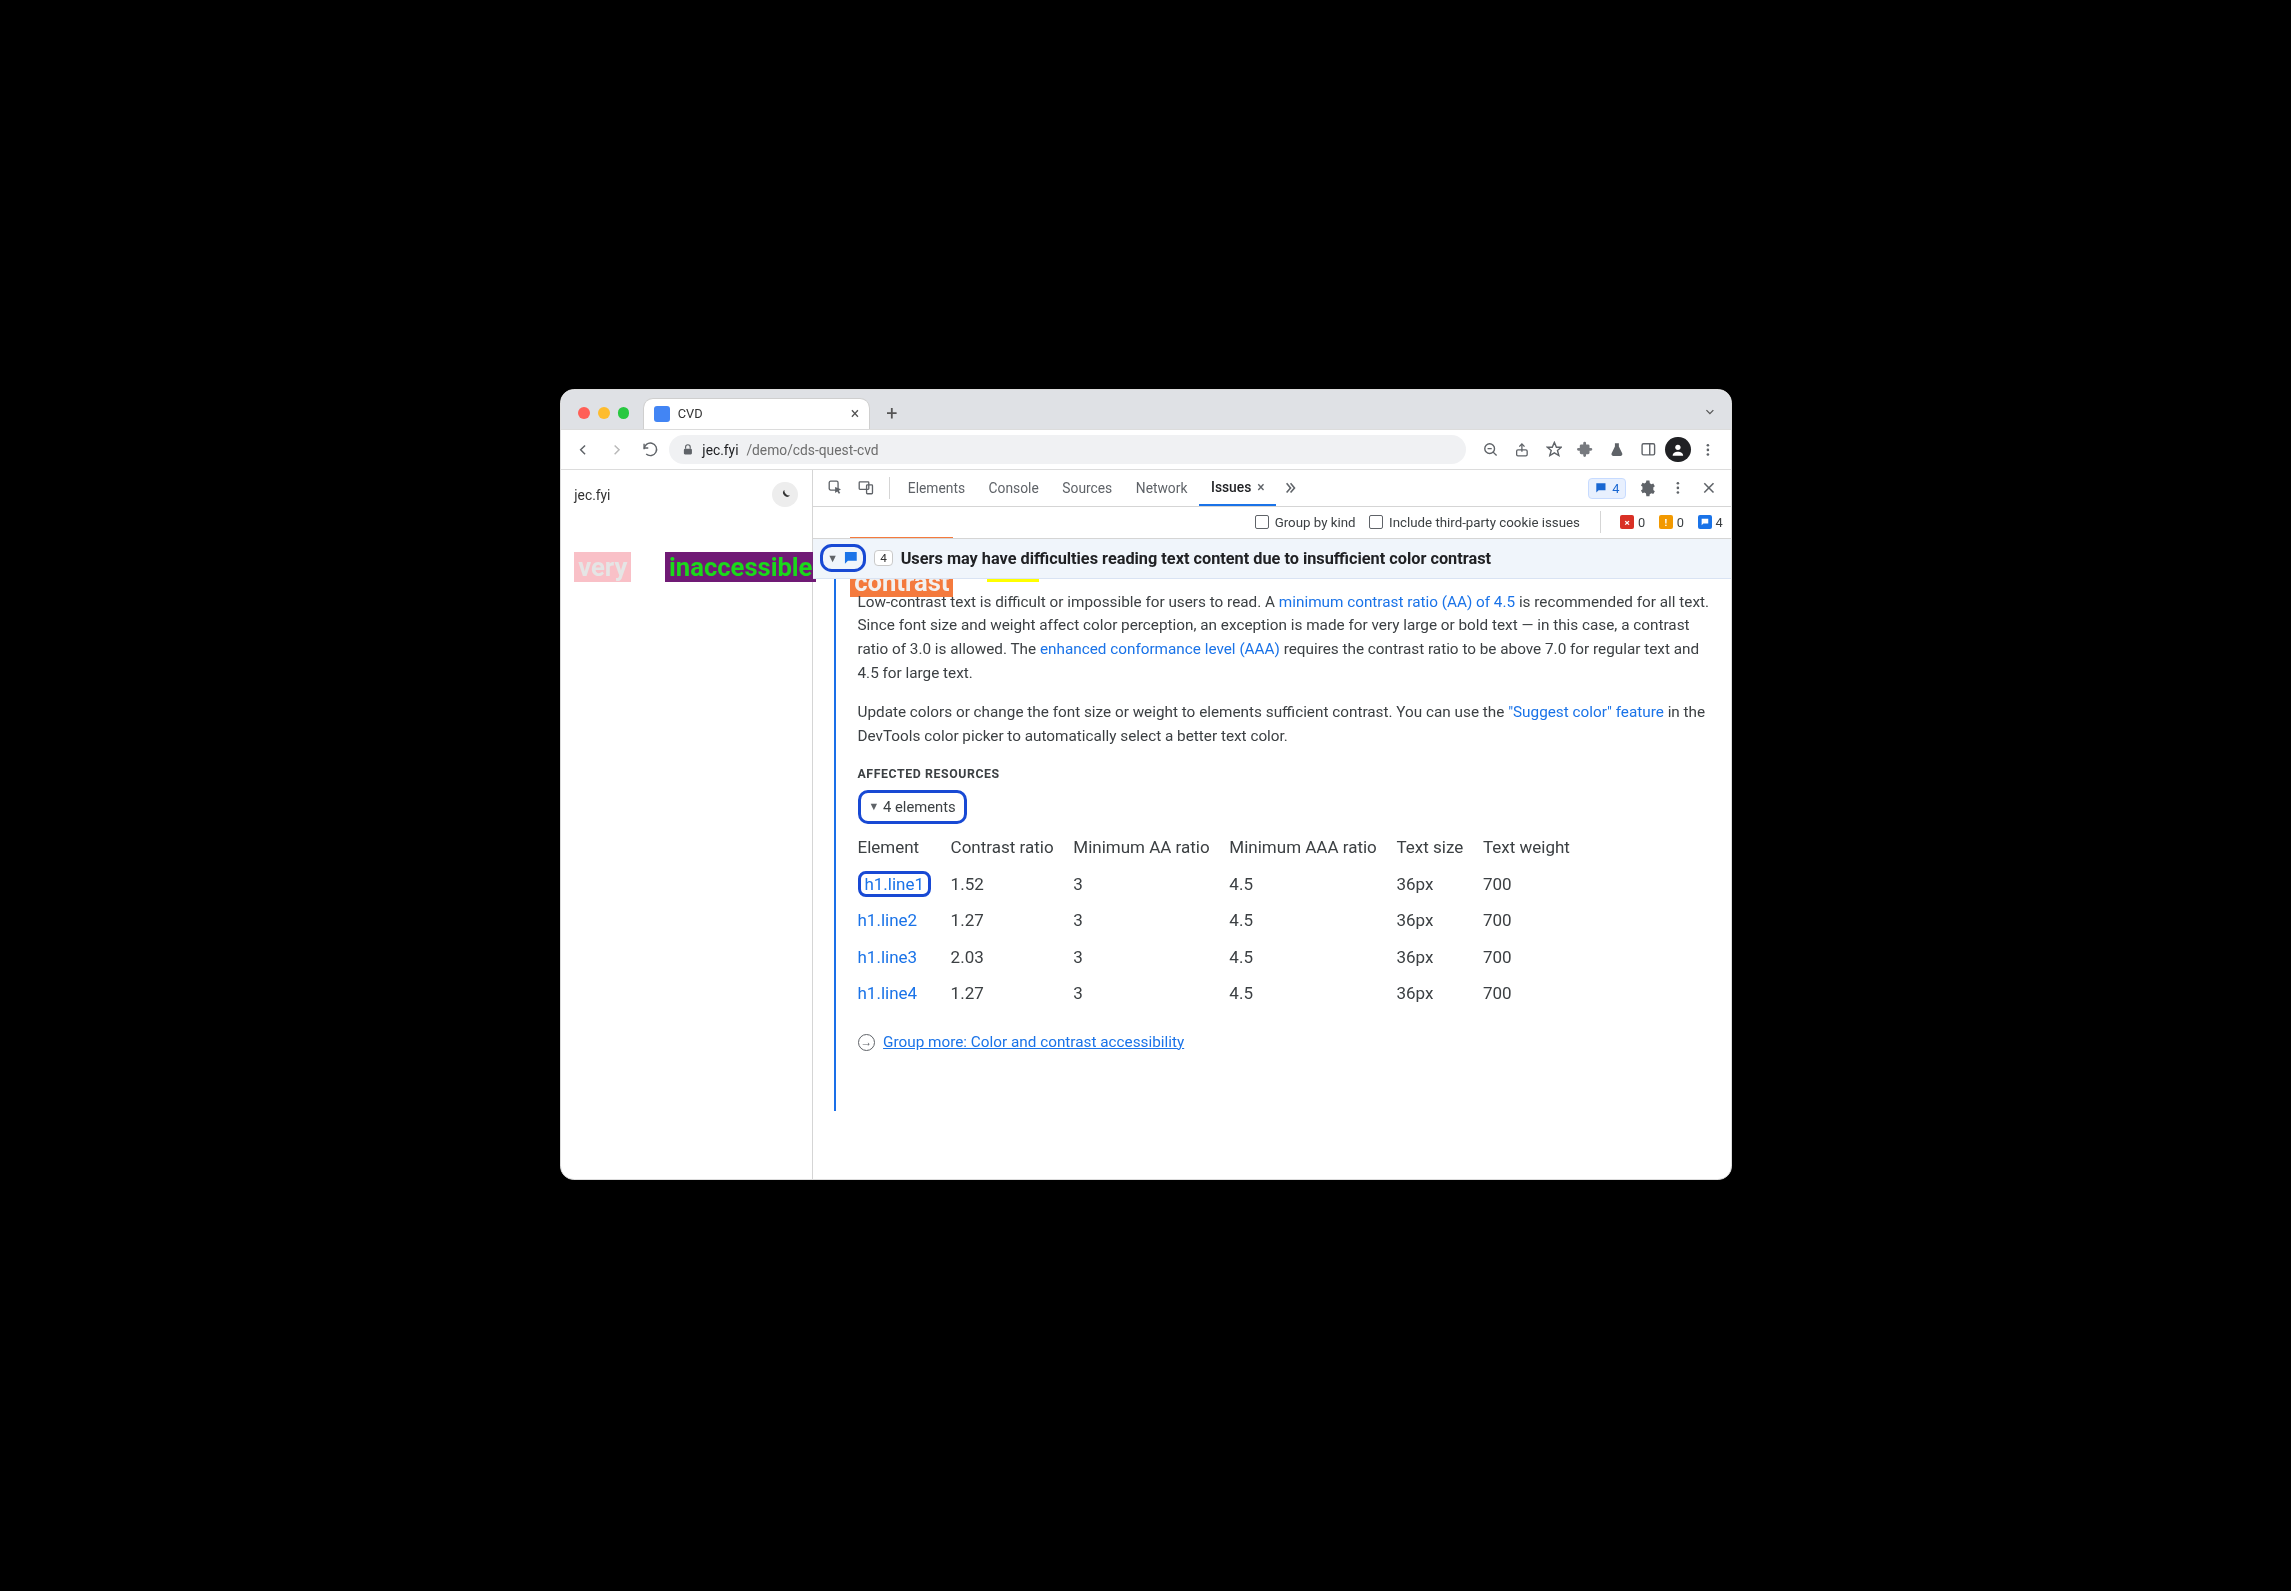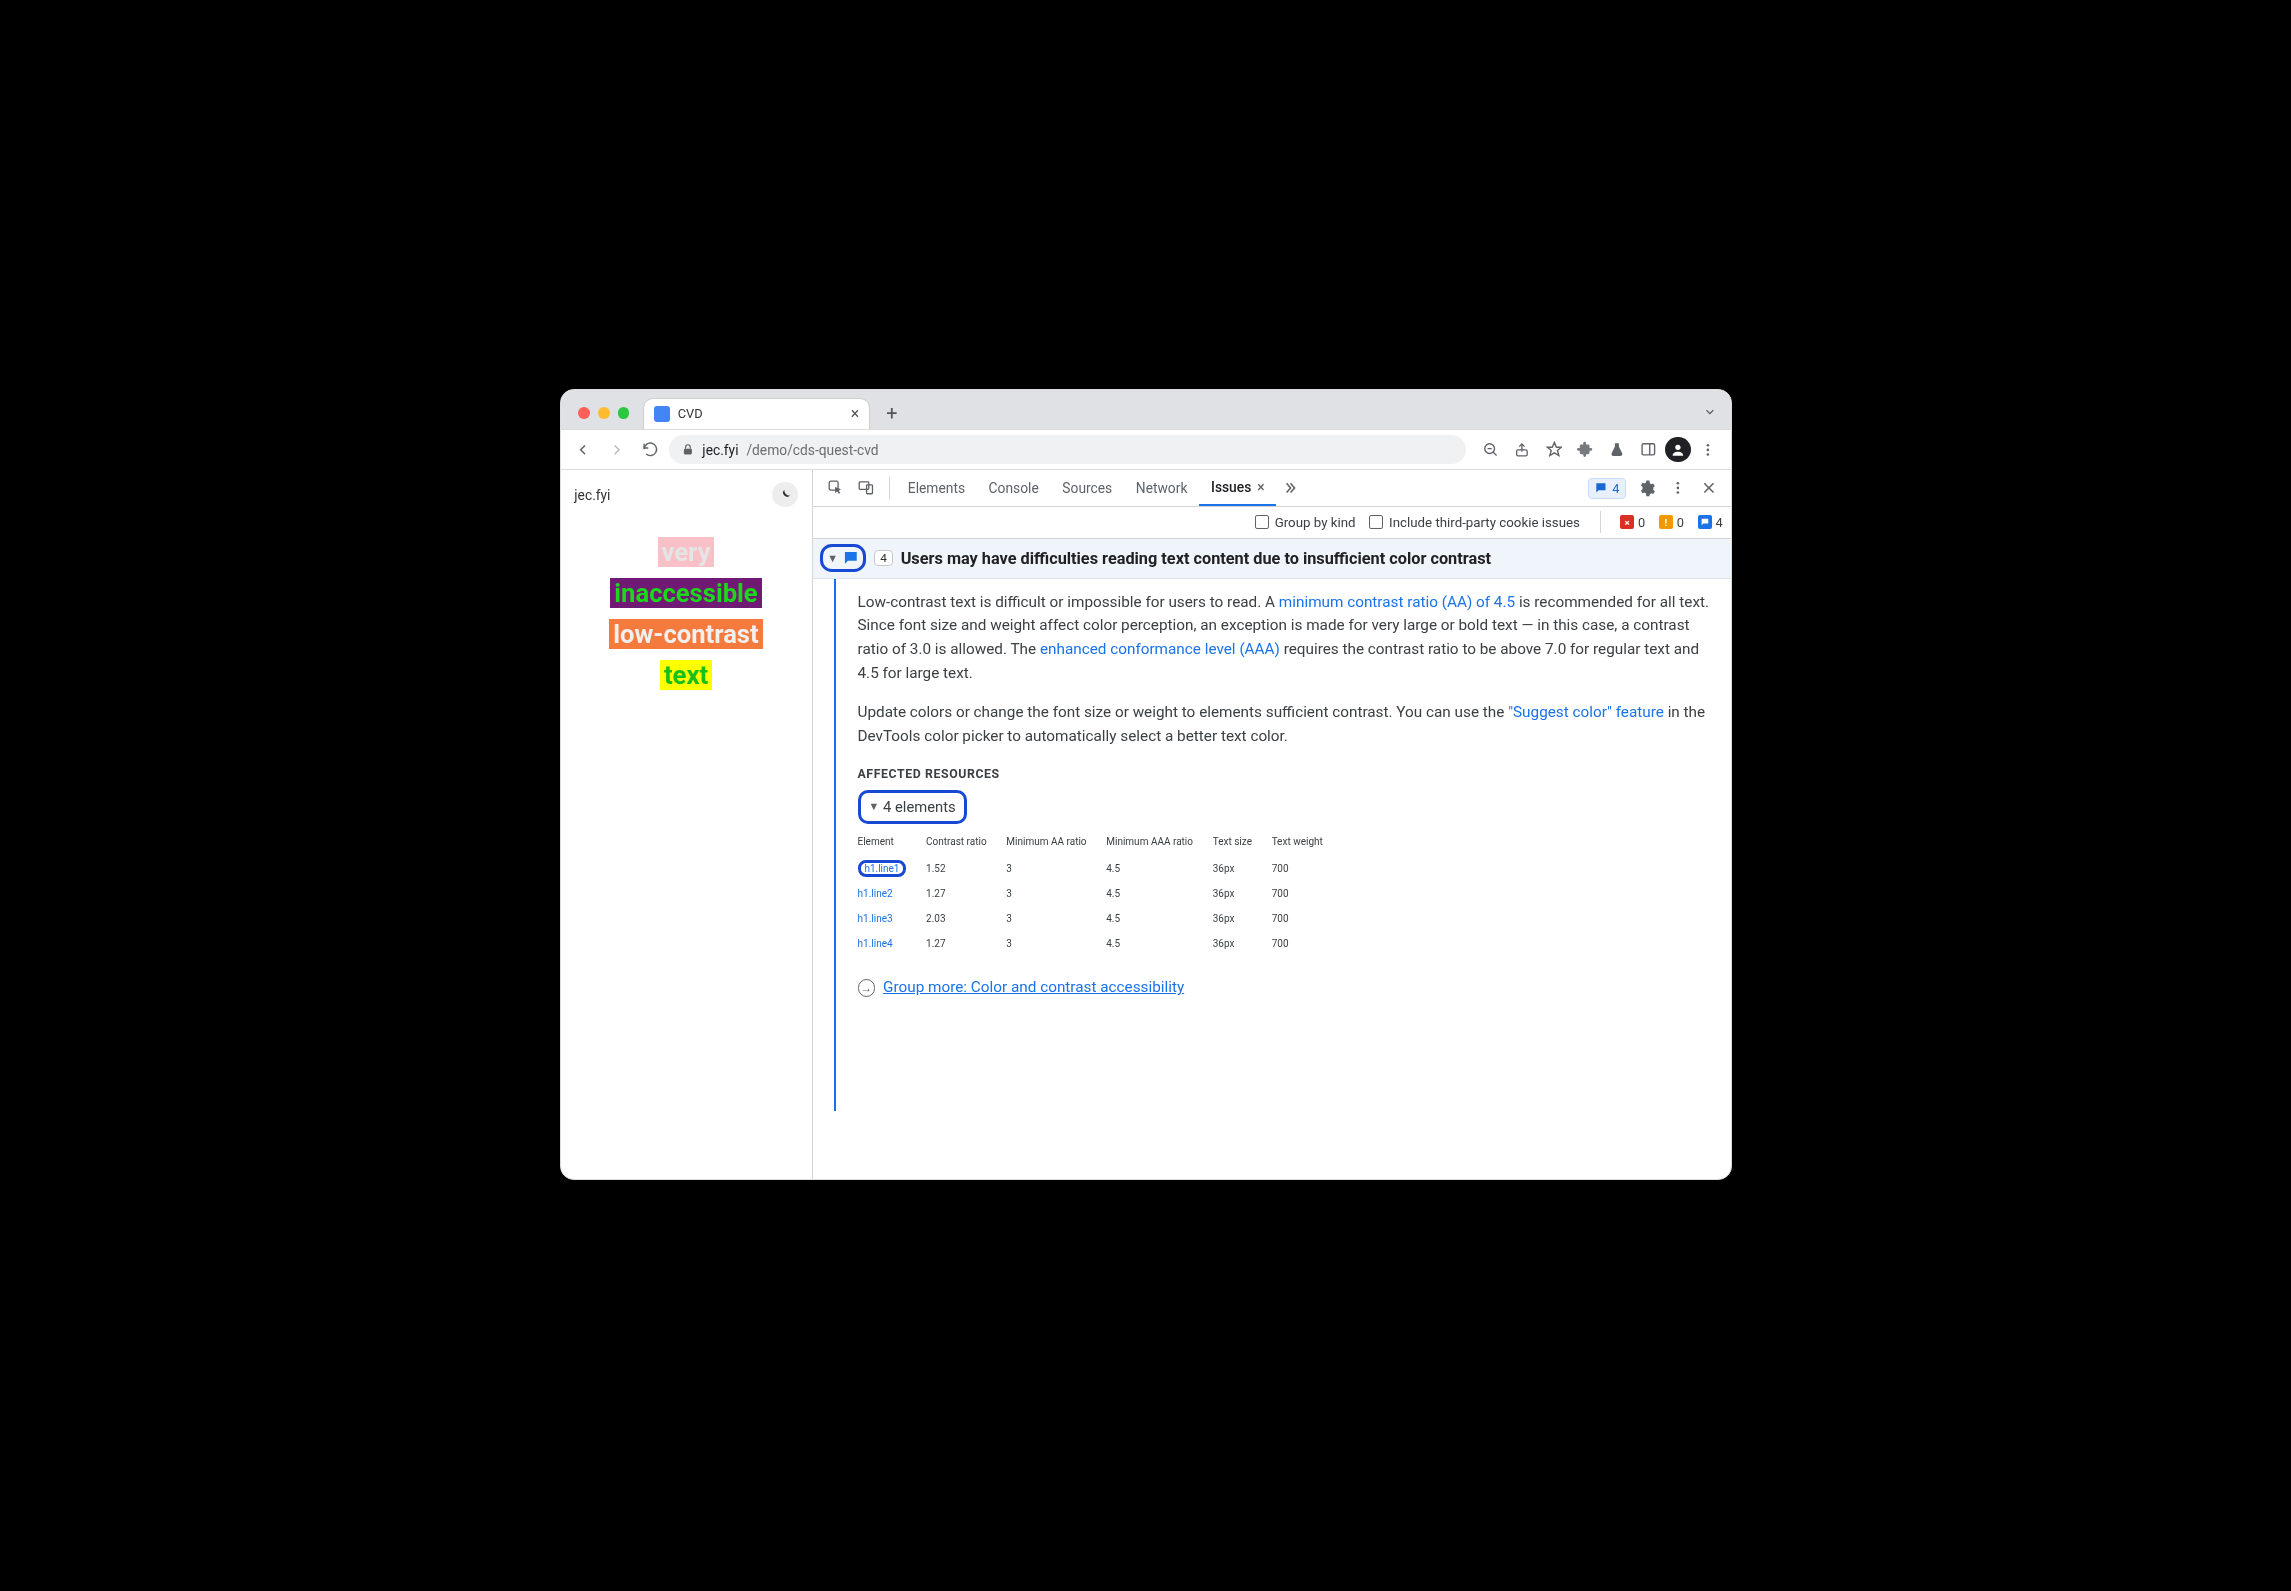--- a/index.html
+++ b/index.html
@@ -84,21 +84,21 @@
   .split { flex:1; display:flex; min-height:0; }
   .page {
     width: 252px;
     border-right: 1px solid #d5d5d5;
     padding: 11.8px 13.8px;
     font-size: 13.8px;
     color:#333;
   }
   .page-header { display:flex; align-items:center; justify-content:space-between; font-size:13.8px; margin-bottom:29.6px; color:#333;}
   .moon { width:25.6px;height:25.6px;border-radius:50%;background:#ededed;display:flex;align-items:center;justify-content:center; }
-  .samples { display:flex; flex-direction:column; align-items:center; gap:11px; margin-top:11.8px; }
+  .samples { display:flex; align-items:center; gap:34px; margin-top:11.8px; }
   .sample { font-size:25.6px; font-weight:700; padding:0 3.9px; }
   .s1 { background:#f9c0c7; color:#e5e5e5; }
   .s2 { background:#701a75; color:#1bd81b; }
   .s3 { background:#f47a3d; color:#f2f0ef; }
   .s4 { background:#ffff00; color:#18bf18; }
 
   .devtools { flex:1; display:flex; flex-direction:column; min-width:0; }
   .dt-tabs {
     height:37px; border-bottom:1px solid #d5d5d5;
     display:flex; align-items:center; font-size:13.8px; color:#5f6368;
@@ -143,21 +143,21 @@
   .rail { width:45px; display:flex; justify-content:center; }
   .rail-line { width:2px; background:#1a6fe8; margin-top:0; height:100%; min-height:532px; }
   .issue-content { flex:1; padding:11.8px 19.7px 19.7px 0; font-size:15.3px; color:#3c4043; line-height:1.55; }
   .issue-content a { color:#1a73e8; text-decoration:none; }
   .para { margin-bottom:15.8px; }
 
   .aff-title { font-size:12.3px; letter-spacing:0.6px; font-weight:700; color:#3c4043; margin-top:5.9px; margin-bottom:5.9px; }
   .elbadge { display:inline-flex; align-items:center; gap:3.9px; font-size:14.8px; }
   .elbadge.ring2 { border:3px solid #1849d4; border-radius:9.9px; padding:3px 7.9px; }
 
-  table.aff { border-collapse:collapse; font-size:10px; margin-top:3.9px; }
+  table.aff { border-collapse:collapse; font-size:17px; margin-top:3.9px; }
   table.aff th { text-align:left; font-weight:400; color:#3c4043; padding:5.9px 19.7px 5.9px 0; }
   table.aff td { padding:4.9px 19.7px 4.9px 0; color:#3c4043; }
   .elink { color:#1a73e8; text-decoration:underline; }
   .elink.boxed { border:3px solid #1849d4; border-radius:7.9px; padding:0 3.9px; }
 
   .learn { display:flex; align-items:center; gap:7.9px; margin-top:19.7px; }
   .learn a { text-decoration:underline; }
   .circ-arrow { width:17.7px;height:17.7px;border:1.6px solid #5f6368;border-radius:50%;display:flex;align-items:center;justify-content:center;color:#5f6368;font-size:11.8px; }
 
   svg { display:block; }

